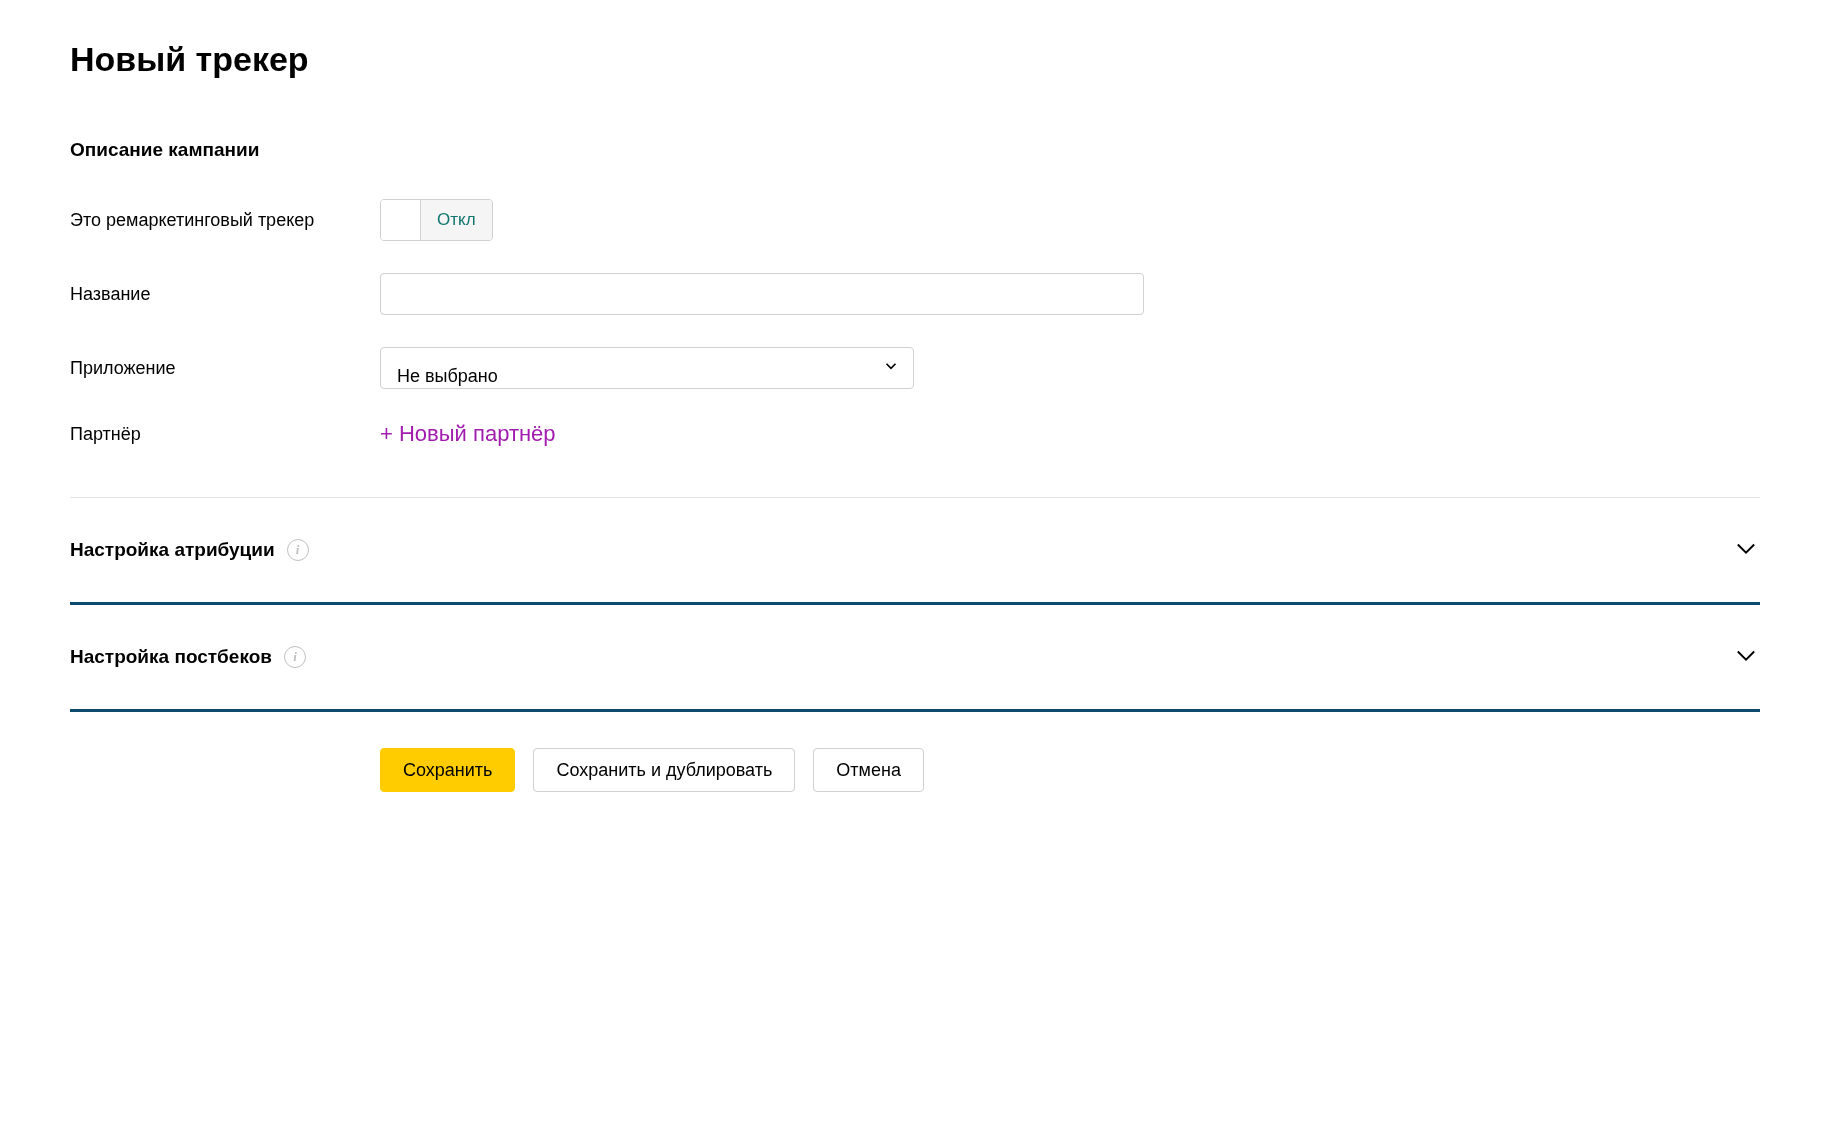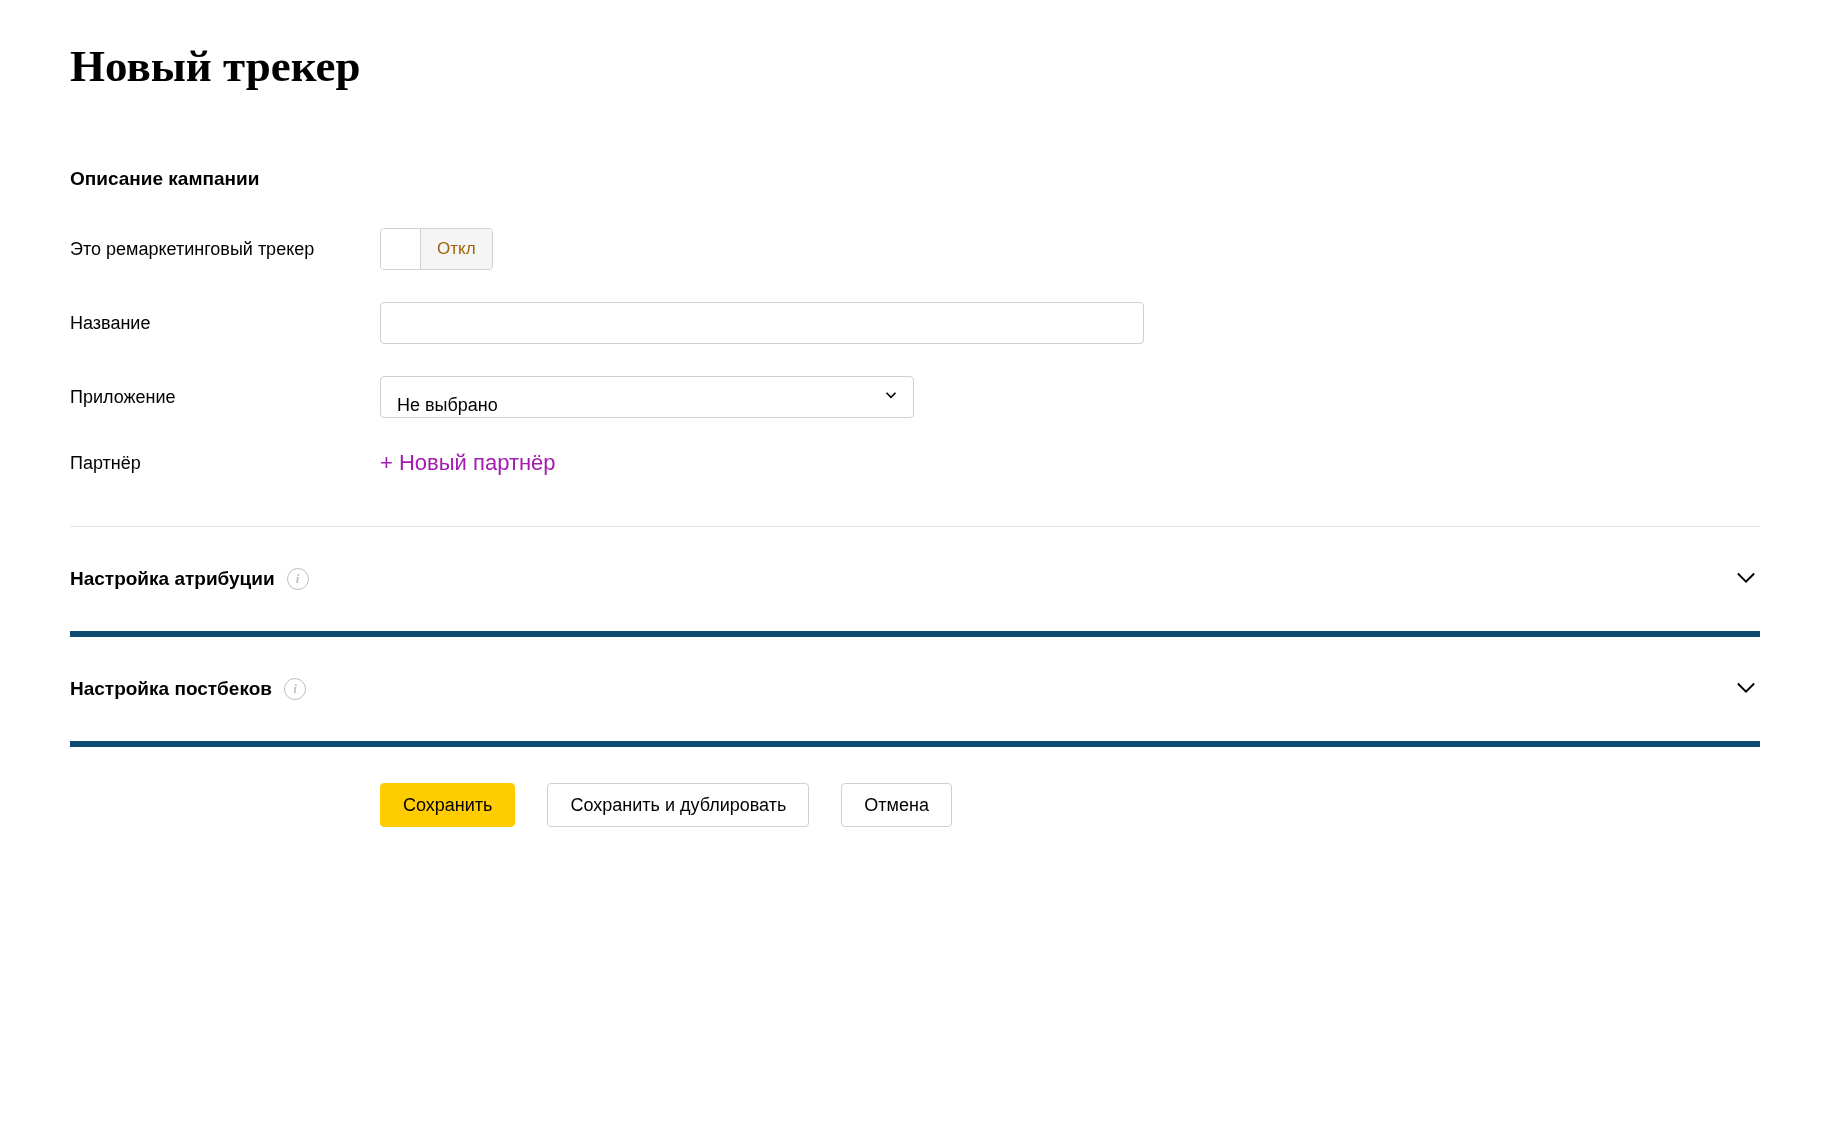--- a/index.html
+++ b/index.html
@@ -7,24 +7,23 @@
       padding: 0;
       box-sizing: border-box;
     }
     body {
       font-family: -apple-system, BlinkMacSystemFont, "Segoe UI", Arial, sans-serif;
       background: #fff;
       color: #000;
       padding: 40px 70px;
     }
     .page-title {
-      font-size: 45px;
+      font-size: 34px;
       font-weight: 700;
-      margin-bottom: 76px;
-      font-family: Liberation Serif, serif;
+      margin-bottom: 60px;
     }
     .section-title {
       font-size: 19px;
       font-weight: 700;
       margin-bottom: 38px;
     }
     .form-row {
       display: flex;
       align-items: center;
       margin-bottom: 32px;
@@ -51,21 +50,21 @@
       width: 40px;
       background: #fff;
       border-right: 1px solid #d0d0d0;
     }
     .toggle-switch-label {
       padding: 0 16px;
       background: #f5f5f5;
       display: flex;
       align-items: center;
       font-size: 17px;
-      color: #a16207;
+      color: #0f766e;
     }
     .text-input {
       width: 764px;
       height: 42px;
       border: 1px solid #d0d0d0;
       border-radius: 4px;
       padding: 0 12px;
       font-size: 17px;
     }
     .select-wrapper {
@@ -102,21 +101,21 @@
     .divider {
       border: none;
       border-top: 1px solid #e5e5e5;
       margin-top: 50px;
     }
     .accordion-row {
       display: flex;
       align-items: center;
       justify-content: space-between;
       padding: 36px 0;
-      border-bottom: 6px solid #0c4a6e;
+      border-bottom: 3px solid #0c4a6e;
       cursor: pointer;
     }
     .accordion-title-wrap {
       display: flex;
       align-items: center;
       gap: 12px;
     }
     .accordion-title {
       font-size: 19px;
       font-weight: 700;
@@ -133,21 +132,21 @@
       color: #c0c0c0;
       font-weight: 600;
       font-style: italic;
       font-family: Georgia, serif;
     }
     .accordion-chevron {
       color: #000;
     }
     .footer-buttons {
       display: flex;
-      gap: 32px;
+      gap: 18px;
       margin-top: 36px;
       margin-left: 310px;
     }
     .btn {
       height: 44px;
       padding: 0 22px;
       border-radius: 4px;
       font-size: 18px;
       cursor: pointer;
       border: 1px solid #d0d0d0;

